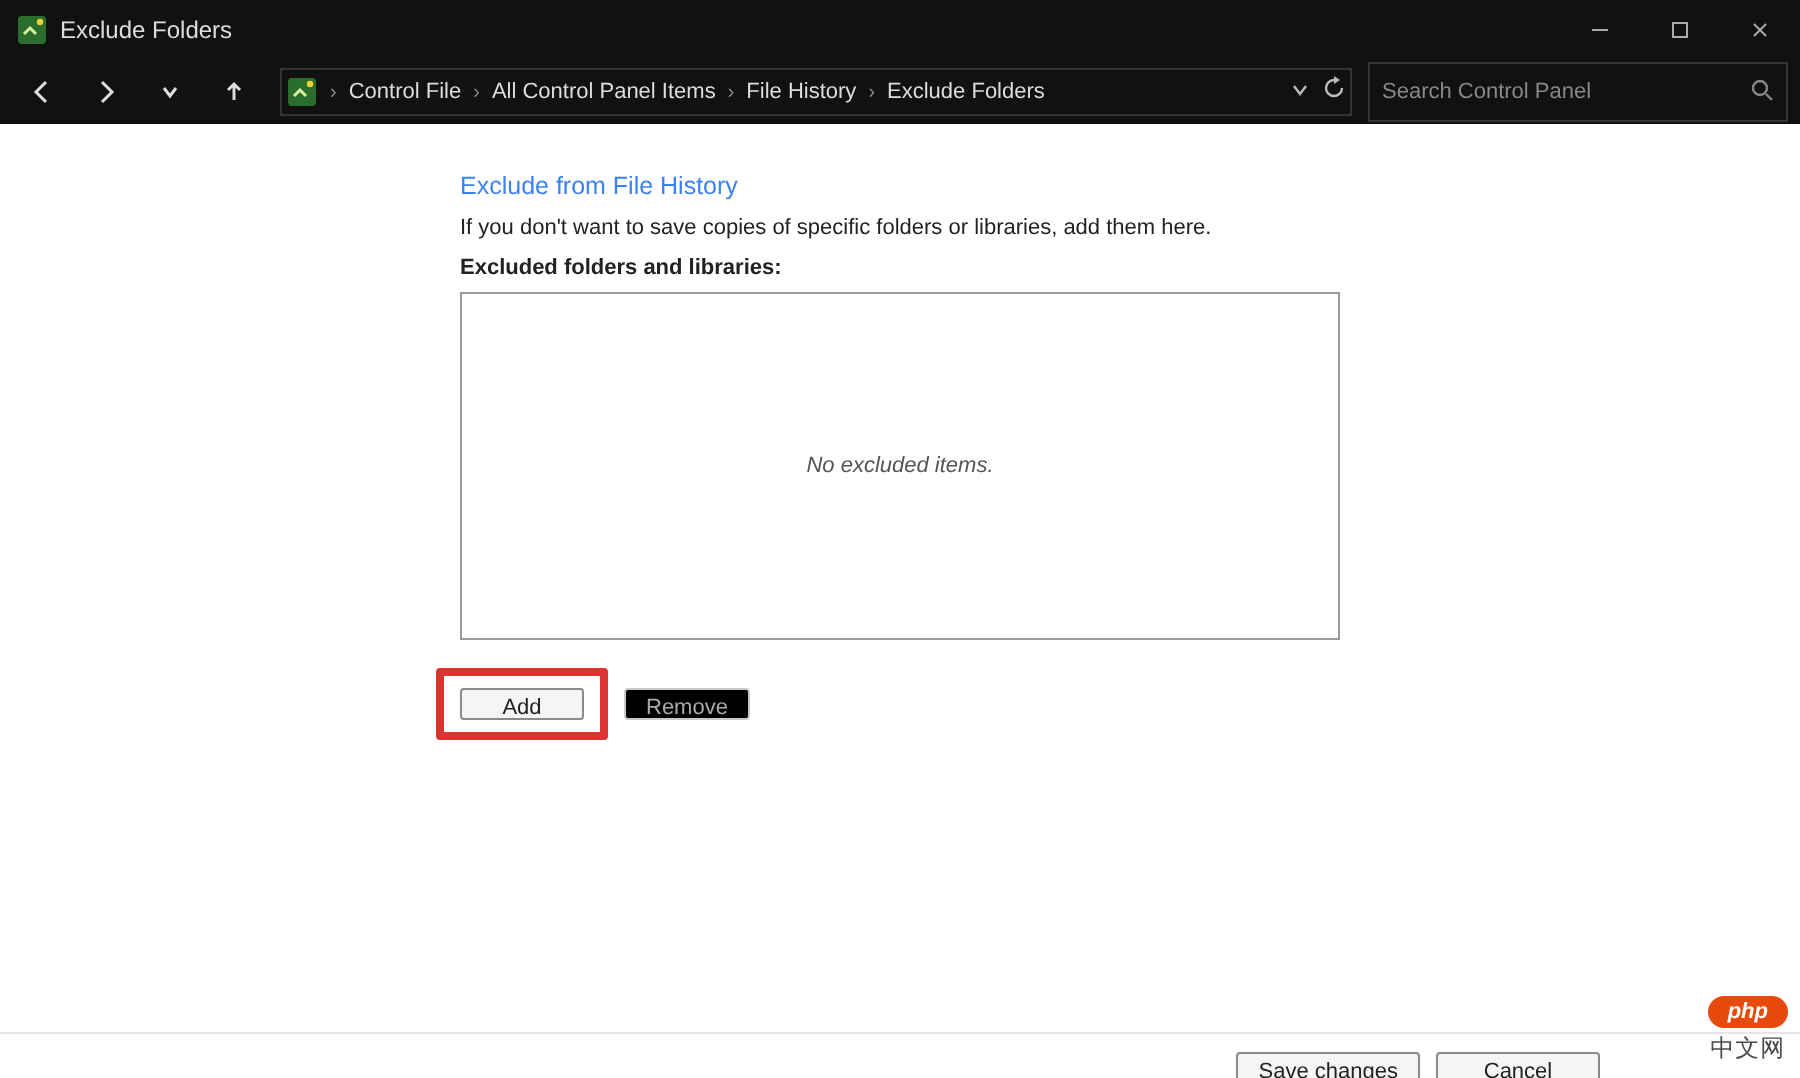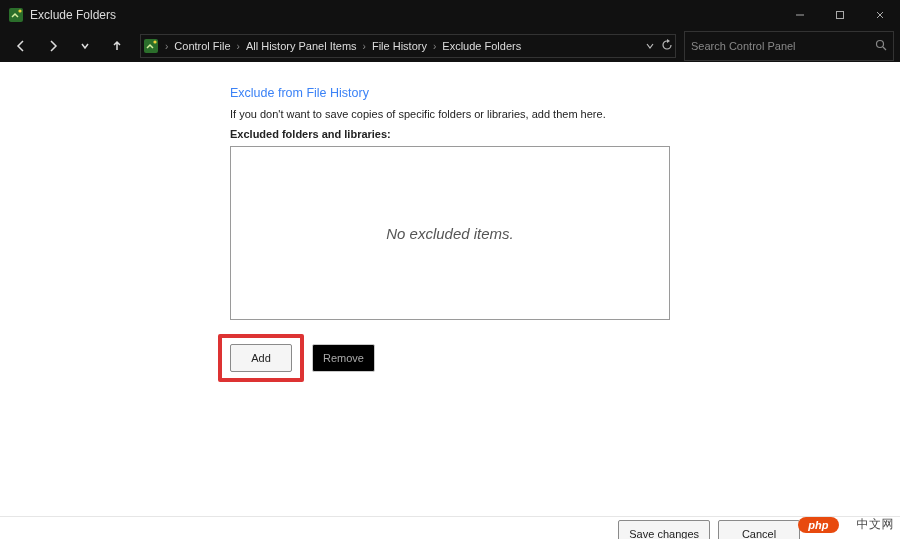--- a/index.html
+++ b/index.html
@@ -66,53 +66,54 @@
   }
   .panel {
     margin-left: 230px; width: 440px;
   }
   .heading { color: #3b82f6; font-size: 12.5px; font-weight: 500; }
   .desc { color: #222; font-size: 11px; margin-top: 8px; }
   .list-label { color: #222; font-size: 11px; margin-top: 8px; font-weight: bold; }
   .list-box {
     width: 440px; height: 174px; border: 1px solid #9a9a9a; margin-top: 6px;
     display: flex; align-items: center; justify-content: center;
-    color: #555; font-size: 15px; font-style: italic;
+    color: #555; font-size: 11px; font-style: italic;
   }
 
   .button-row {
     display: flex; gap: 8px; margin-top: 14px; align-items: center;
   }
   .red-highlight {
     border: 4px solid #d33; padding: 6px 8px; border-radius: 2px;
     display: inline-flex;
     margin-left: -12px;
   }
   button.win {
-    min-width: 62px; height: 28px; font-size: 11px; border: 1px solid #8a8a8a;
+    min-width: 62px; height: 16px; font-size: 11px; border: 1px solid #8a8a8a;
     background: #f5f5f5; color: #222; border-radius: 2px; padding: 0 10px;
     line-height: 18px;
   }
   button.win.disabled {
     color: #aaa; border-color: #c9c9c9; background: #000000;
     min-width: 56px;
   }
 
   
   .footer {
     height: 35px; background: #fff; border-top: 1px solid #e6e6e6;
     display: flex; align-items: center; justify-content: flex-end;
     padding-right: 100px; gap: 8px; margin-top: 12px;
   }
   .footer button.win { min-width: 82px; }
 
   
   .watermark {
-    position: absolute; right: 6px; bottom: 6px; display: flex; align-items: center; gap: 18px;
+    position: absolute; right: 6px; bottom: 6px; display: flex; align-items: center; gap: 2px;
     pointer-events: none;
+    flex-direction: column;
   }
   .wm-badge {
     background: #e84a0e; color: #fff; font-weight: 600; font-style: italic;
     font-size: 11px; padding: 2px 10px; border-radius: 10px;
   }
   .wm-text { color: #4a4a4a; font-size: 12px; letter-spacing: 0.5px; }
 
   
   .cp-icon-svg { width: 16px; height: 16px; display: block; }
 </style>
@@ -173,21 +174,21 @@
     <span class="addr-icon">
       <svg class="cp-icon-svg" viewBox="0 0 16 16">
         <rect x="1" y="1" width="14" height="14" rx="2" fill="#2b6e2b"></rect>
         <path d="M4 10 L7 7 L10 10" stroke="#d7f0a0" stroke-width="1.5" fill="none"></path>
         <circle cx="12" cy="4" r="1.6" fill="#f2d13b"></circle>
       </svg>
     </span>
     <span class="crumb-sep">›</span>
     <span class="crumb">Control File</span>
     <span class="crumb-sep">›</span>
-    <span class="crumb">All History Panel Items</span>
+    <span class="crumb">All Control Panel Items</span>
     <span class="crumb-sep">›</span>
     <span class="crumb">File History</span>
     <span class="crumb-sep">›</span>
     <span class="crumb">Exclude Folders</span>
 
     <span class="addr-tail">
       <span class="v">
         <svg width="10" height="10" viewBox="0 0 10 10">
             <path d="M2 3 L5 7 L8 3" stroke="#bbb" stroke-width="1.2" fill="none"></path>
           </svg>

